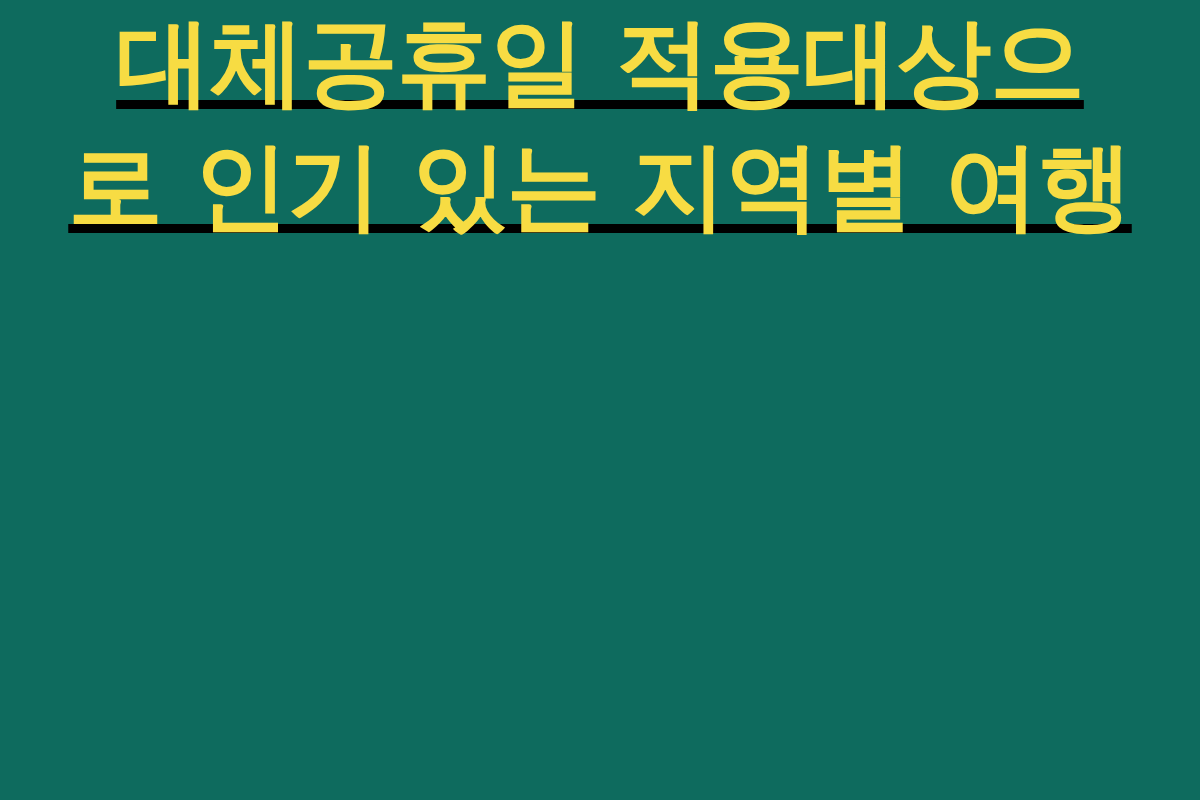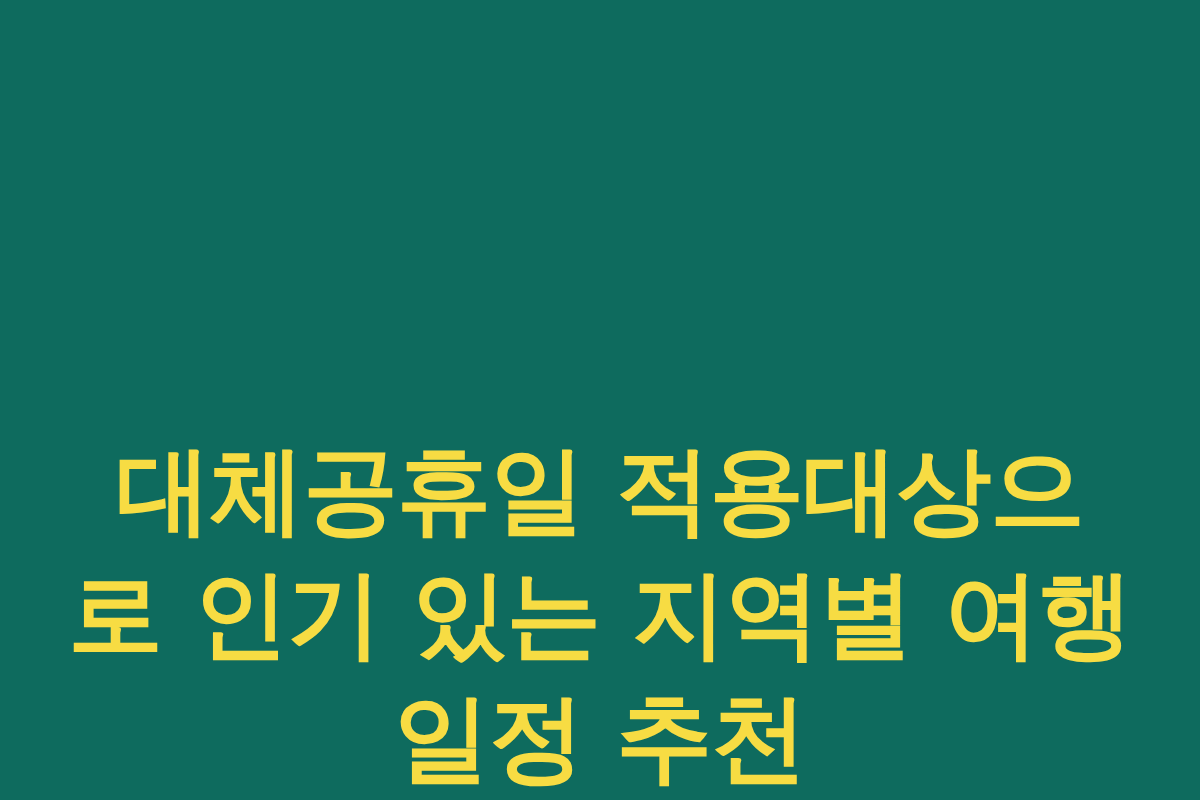--- a/index.html
+++ b/index.html
@@ -15,22 +15,23 @@
     font-family: "DejaVu Sans", "Liberation Sans", sans-serif;
   }
 
   #thumbnail-card {
     position: relative;
     box-sizing: border-box;
     width: 1200px;
     height: 800px;
     background-color: #0E6B5E;
     display: flex;
-    align-items: flex-end;
+    align-items: flex-start;
     justify-content: center;
+    text-decoration: underline;
   }
 
   #title-block {
     width: 1120px;
     text-align: center;
     padding: 0 20px;
     box-sizing: border-box;
   }
 
   .title-line {
@@ -54,16 +55,15 @@
 <body>
 
 <div id="thumbnail-card" style="background-color: rgb(14, 107, 94);">
 
   <div id="title-block">
 
     <span class="title-line line-1" style="color: rgb(247, 220, 67);">대체공휴일 적용대상으</span>
 
     <span class="title-line line-2" style="color: rgb(247, 220, 67);">로 인기 있는 지역별 여행</span>
 
-    <span class="title-line line-3" style="color: rgb(247, 220, 67);">일정 추천</span>
 
   </div>
 </div>
 
 </body></html>

